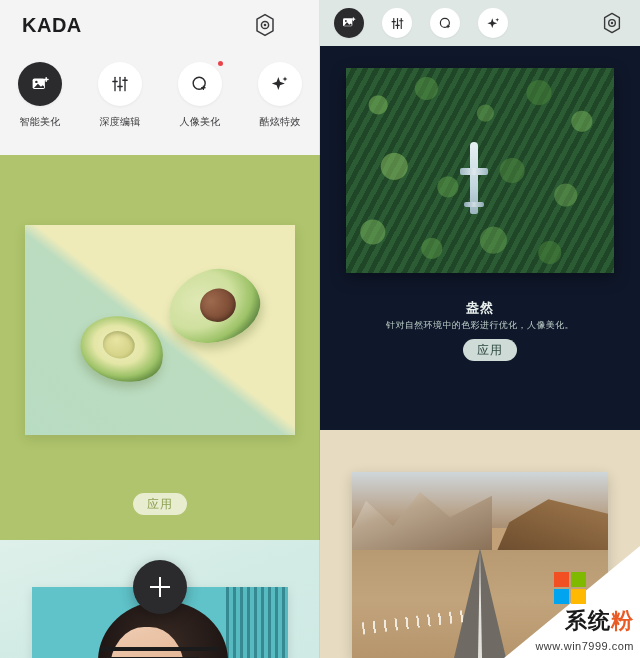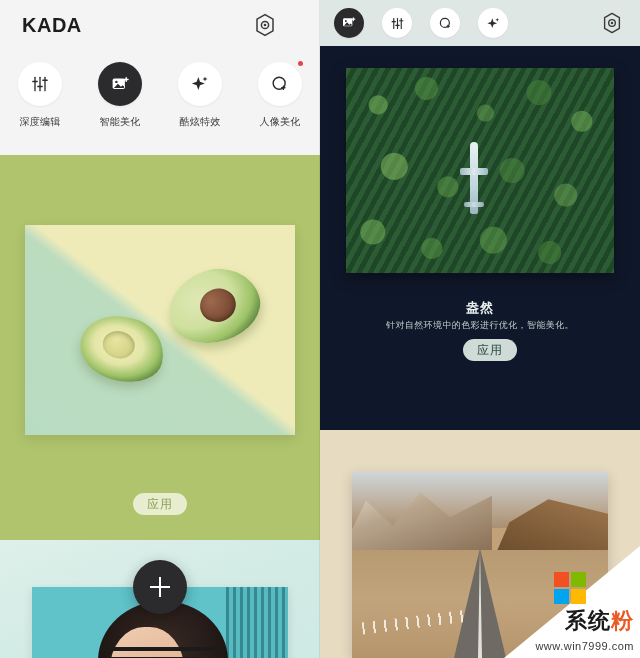--- a/index.html
+++ b/index.html
@@ -294,68 +294,68 @@
         <svg viewBox="0 0 26 26" width="26" height="26">
           <path d="M13 2.6 L21 7.2 L21 18.8 L13 23.4 L5 18.8 L5 7.2 Z" fill="none" stroke="#3a3a3c" stroke-width="1.5" stroke-linejoin="round"></path>
           <circle cx="13" cy="13" r="3.6" fill="none" stroke="#3a3a3c" stroke-width="1.5"></circle>
           <circle cx="13" cy="13" r="1.3" fill="#3a3a3c"></circle>
         </svg>
       </div>
 
       <div class="navrow">
 
         <div class="navitem">
+          <div class="navcircle active">
+            <svg viewBox="0 0 24 24" width="21" height="21">
+              <rect x="3" y="5" width="14" height="12" rx="2" fill="#ffffff"></rect>
+              <circle cx="7.3" cy="9" r="1.4" fill="#2b2b2e"></circle>
+              <path d="M4.5 16 L9 11 L12.5 14.5 L14.5 12.8 L16 14.4 L16 16 Z" fill="#2b2b2e"></path>
+              <path d="M18.5 4.2 v4.2 M16.4 6.3 h4.2" stroke="#ffffff" stroke-width="1.7" stroke-linecap="round"></path>
+            </svg>
+          </div>
+          <div class="navlabel">智能美化</div>
+        </div>
+
+        <div class="navitem">
           <div class="navcircle">
             <svg viewBox="0 0 24 24" width="20" height="20">
               <g stroke="#2b2b2e" stroke-width="1.6" stroke-linecap="round">
                 <path d="M6 4 v16"></path>
                   <path d="M12 4 v16"></path>
                   <path d="M18 4 v16"></path>
               </g>
               <g stroke="#2b2b2e" stroke-width="1.6" stroke-linecap="round">
                 <path d="M3.4 9 h5.2"></path>
                   <path d="M9.4 15 h5.2"></path>
                   <path d="M15.4 7.5 h5.2"></path>
               </g>
             </svg>
           </div>
           <div class="navlabel">深度编辑</div>
         </div>
 
         <div class="navitem">
-          <div class="navcircle active">
-            <svg viewBox="0 0 24 24" width="21" height="21">
-              <rect x="3" y="5" width="14" height="12" rx="2" fill="#ffffff"></rect>
-              <circle cx="7.3" cy="9" r="1.4" fill="#2b2b2e"></circle>
-              <path d="M4.5 16 L9 11 L12.5 14.5 L14.5 12.8 L16 14.4 L16 16 Z" fill="#2b2b2e"></path>
-              <path d="M18.5 4.2 v4.2 M16.4 6.3 h4.2" stroke="#ffffff" stroke-width="1.7" stroke-linecap="round"></path>
+          <div class="navcircle">
+            <span class="reddot"></span>
+            <svg viewBox="0 0 24 24" width="20" height="20">
+              <circle cx="11" cy="11" r="7.2" fill="none" stroke="#2b2b2e" stroke-width="1.7"></circle>
+              <path d="M16 14.5 v4 M14 16.5 h4" stroke="#2b2b2e" stroke-width="1.6" stroke-linecap="round"></path>
             </svg>
           </div>
-          <div class="navlabel">智能美化</div>
+          <div class="navlabel">人像美化</div>
         </div>
 
         <div class="navitem">
           <div class="navcircle">
             <svg viewBox="0 0 24 24" width="20" height="20">
               <path d="M10 3.5 L12 9.4 L17.8 11.4 L12 13.4 L10 19.3 L8 13.4 L2.2 11.4 L8 9.4 Z" fill="#2b2b2e"></path>
               <path d="M18 3 L18.8 5.2 L21 6 L18.8 6.8 L18 9 L17.2 6.8 L15 6 L17.2 5.2 Z" fill="#2b2b2e"></path>
             </svg>
           </div>
           <div class="navlabel">酷炫特效</div>
-        </div>
-
-        <div class="navitem">
-          <div class="navcircle">
-            <span class="reddot"></span>
-            <svg viewBox="0 0 24 24" width="20" height="20">
-              <circle cx="11" cy="11" r="7.2" fill="none" stroke="#2b2b2e" stroke-width="1.7"></circle>
-              <path d="M16 14.5 v4 M14 16.5 h4" stroke="#2b2b2e" stroke-width="1.6" stroke-linecap="round"></path>
-            </svg>
-          </div>
-          <div class="navlabel">人像美化</div>
         </div>
 
       </div>
     </div>
 
     <div class="sec-avocado">
       <div class="avo-photo">
         <div class="avo-split"></div>
         <div class="avo avo-big">
           <span class="pit"></span>
@@ -442,21 +442,21 @@
     <div class="sec-forest">
       <div class="forest-photo">
         <div class="forest-canopy"></div>
         <div class="plane">
           <span class="fuse"></span>
           <span class="wing"></span>
           <span class="tail"></span>
         </div>
       </div>
       <div class="card-title">盎然</div>
-      <div class="card-desc">针对自然环境中的色彩进行优化，智能美化。</div>
+      <div class="card-desc">针对自然环境中的色彩进行优化，人像美化。</div>
       <button class="apply-btn">应用</button>
     </div>
 
     <div class="sec-road">
       <div class="road-photo">
         <span class="road-sky"></span>
         <span class="road-mtn-l"></span>
         <span class="road-mtn-r"></span>
         <span class="road-plain"></span>
         <span class="road-strip"></span>

